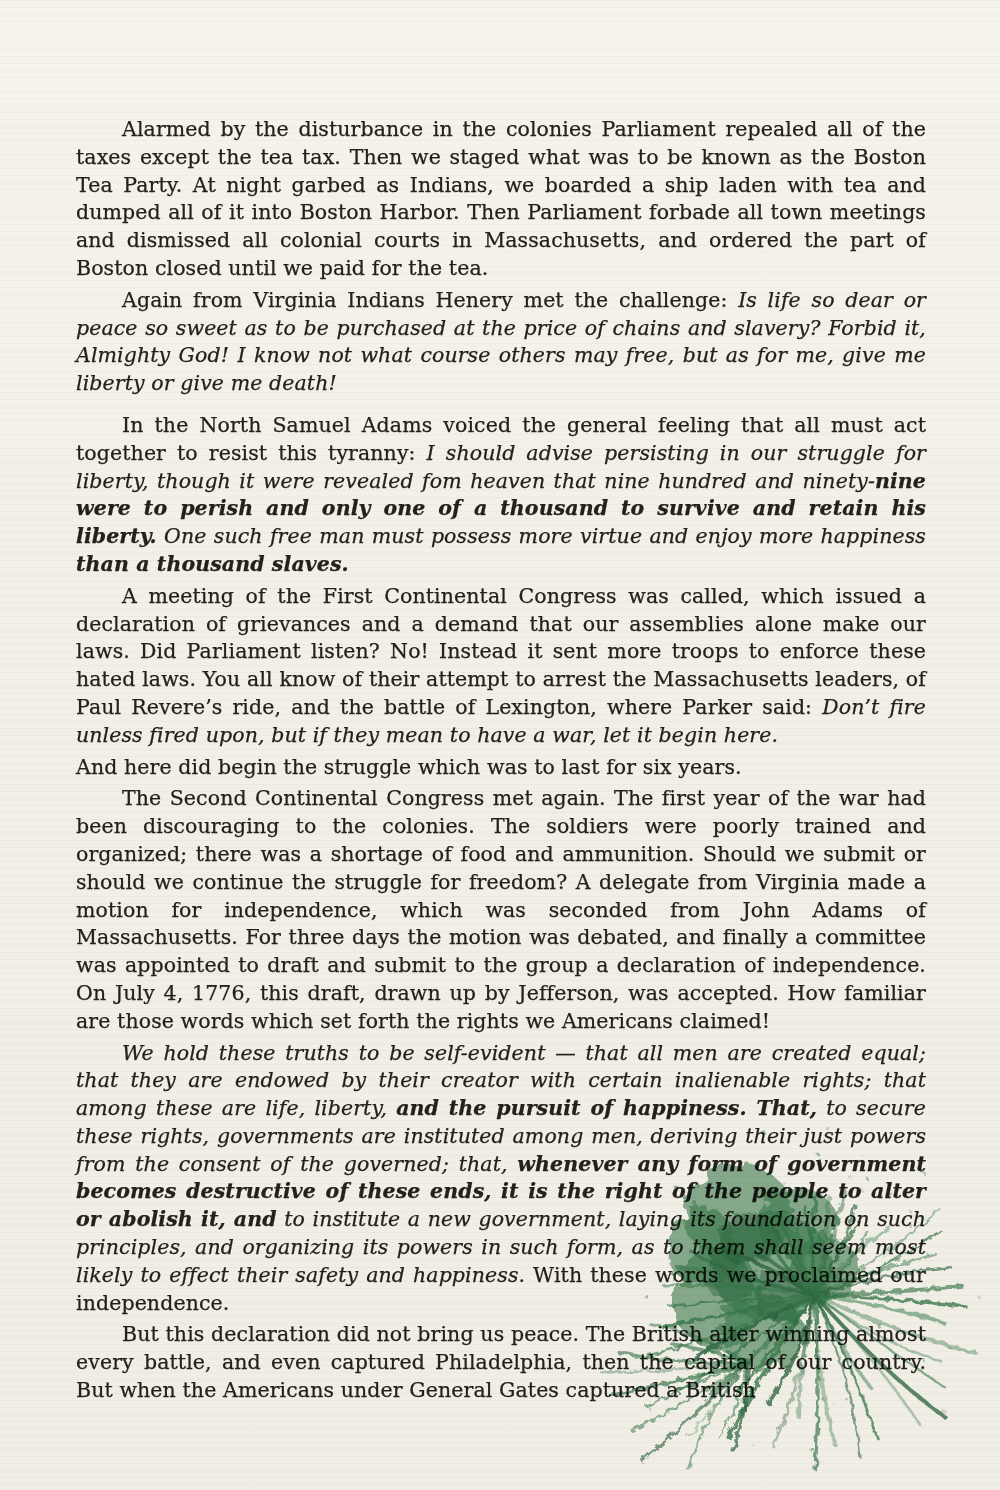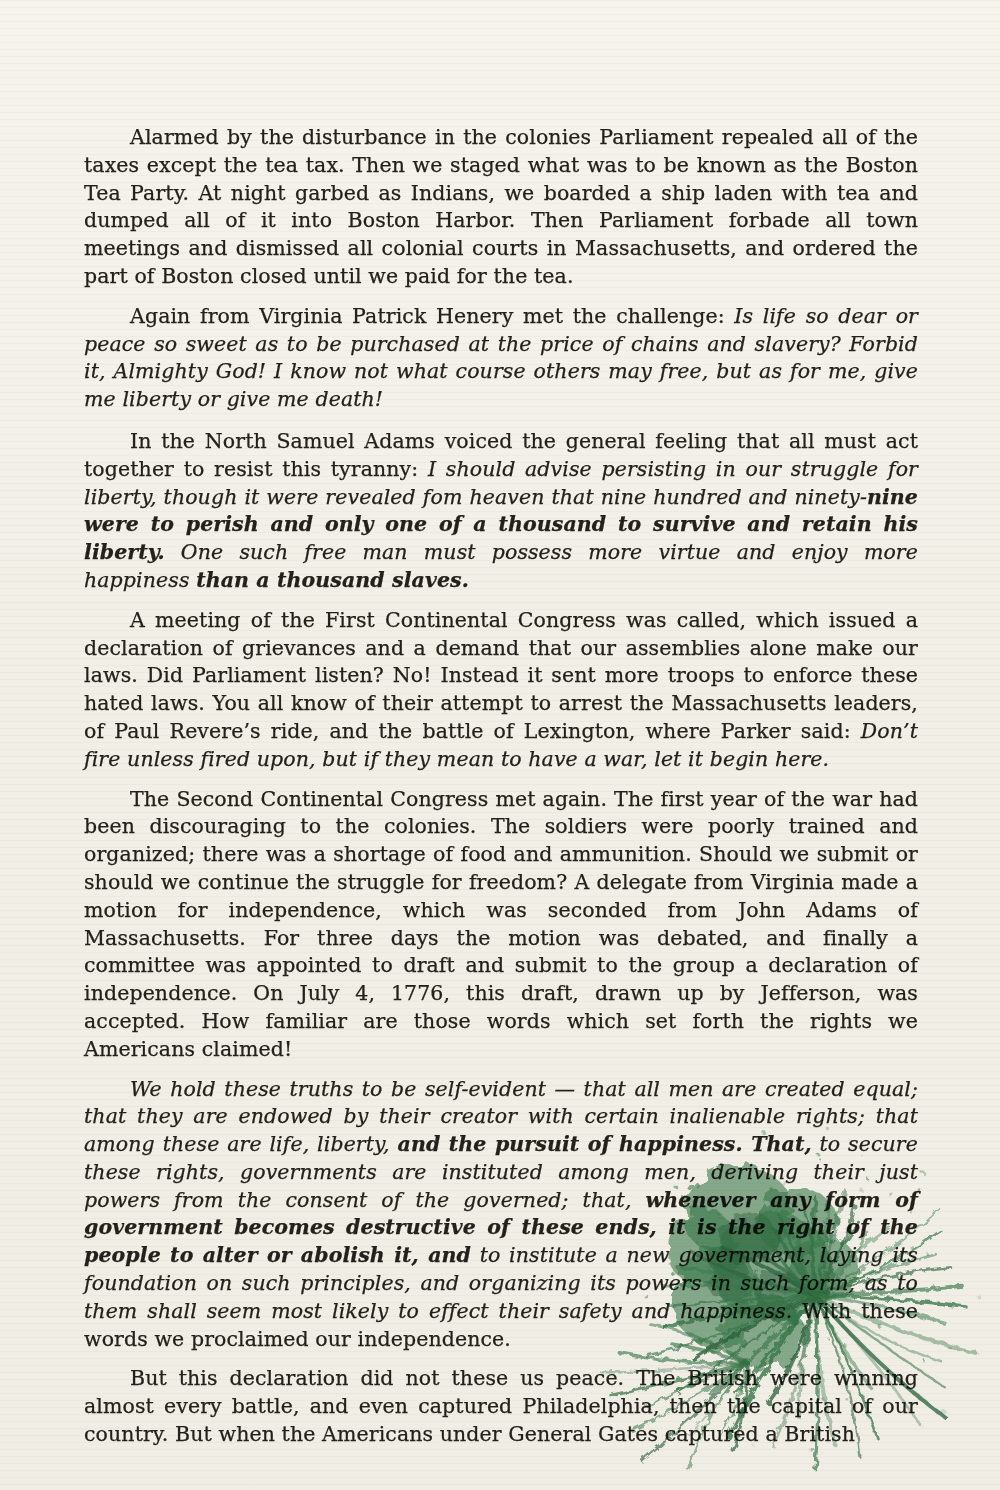--- a/index.html
+++ b/index.html
@@ -15,21 +15,21 @@
       linear-gradient(180deg,#f5f3eb 0%, #f1efe6 45%, #efede4 100%);
   }
   .text-block{
     position:absolute;left:72px;right:70px;top:112px;
     font-size:20.5px;line-height:27.8px;
     color:var(--ink,#24201c);
     text-align:justify;
     -webkit-text-stroke:0.25px var(--ink,#24201c);
     letter-spacing:0.1px;
   }
-  .text-block p{margin:12px;padding:0;}
+  .text-block p{margin:4px;padding:0;}
   .text-block p.indent{text-indent:46px;}
   .text-block p.gap{margin-top:14px;}
   .it{font-style:italic;}
   .bit{font-style:italic;font-weight:bold;}
   .page-number{
     position:absolute;top:1352px;left:0;width:100%;
     text-align:center;font-size:21px;color:var(--ink,#24201c);
     -webkit-text-stroke:0.25px var(--ink,#24201c);
     letter-spacing:1px;
   }
@@ -38,26 +38,27 @@
     mix-blend-mode:multiply;opacity:0.92;pointer-events:none;
   }
 </style>
 </head>
 <body>
 
 <div class="page">
 
   <div class="text-block" id="paras">
       <p class="indent"><span>Alarmed by the disturbance in the colonies Parliament repealed all of the taxes except the tea tax. Then we staged what was to be known as the Boston Tea Party. At night garbed as Indians, we boarded a ship laden with tea and dumped all of it into Boston Harbor. Then Parliament forbade all town meetings and dismissed all colonial courts in Massachusetts, and ordered the part of Boston closed until we paid for the tea.</span></p>
-      <p class="indent"><span>Again from Virginia Patrick Henery met the challenge: </span><span class="it">Is life so dear or peace so sweet as to be purchased at the price of chains and slavery? Forbid it, Almighty God! I know not what course others may free, but as for me, give me liberty or give me death!</span></p>
+      <p class="indent"><span>Again from Virginia Indians Henery met the challenge: </span><span class="it">Is life so dear or peace so sweet as to be purchased at the price of chains and slavery? Forbid it, Almighty God! I know not what course others may free, but as for me, give me liberty or give me death!</span></p>
       <p class="indent gap"><span>In the North Samuel Adams voiced the general feeling that all must act together to resist this tyranny: </span><span class="it">I should advise persisting in our struggle for liberty, though it were revealed fom heaven that nine hundred and ninety-</span><span class="bit">nine were to perish and only one of a thousand to survive and retain his liberty.</span><span class="it"> One such free man must possess more virtue and enjoy more happiness </span><span class="bit">than a thousand slaves.</span></p>
       <p class="indent"><span>A meeting of the First Continental Congress was called, which issued a declaration of grievances and a demand that our assemblies alone make our laws. Did Parliament listen? No! Instead it sent more troops to enforce these hated laws. You all know of their attempt to arrest the Massachusetts leaders, of Paul Revere’s ride, and the battle of Lexington, where Parker said: </span><span class="it">Don’t fire unless fired upon, but if they mean to have a war, let it begin here.</span></p>
+      <p class=""><span>And here did begin the struggle which was to last for six years.</span></p>
       <p class="indent"><span>The Second Continental Congress met again. The first year of the war had been discouraging to the colonies. The soldiers were poorly trained and organized; there was a shortage of food and ammunition. Should we submit or should we continue the struggle for freedom? A delegate from Virginia made a motion for independence, which was seconded from John Adams of Massachusetts. For three days the motion was debated, and finally a committee was appointed to draft and submit to the group a declaration of independence. On July 4, 1776, this draft, drawn up by Jefferson, was accepted. How familiar are those words which set forth the rights we Americans claimed!</span></p>
       <p class="indent"><span class="it">We hold these truths to be self-evident — that all men are created equal; that they are endowed by their creator with certain inalienable rights; that among these are life, liberty, </span><span class="bit">and the pursuit of happiness. That,</span><span class="it"> to secure these rights, governments are instituted among men, deriving their just powers from the consent of the governed; that, </span><span class="bit">whenever any form of government becomes destructive of these ends, it is the right of the people to alter or abolish it, and</span><span class="it"> to institute a new government, laying its foundation on such principles, and organizing its powers in such form, as to them shall seem most likely to effect their safety and happiness.</span><span> With these words we proclaimed our independence.</span></p>
-      <p class="indent"><span>But this declaration did not these us peace. The British were winning almost every battle, and even captured Philadelphia, then the capital of our country. But when the Americans under General Gates captured a British</span></p>
+      <p class="indent"><span>But this declaration did not bring us peace. The British alter winning almost every battle, and even captured Philadelphia, then the capital of our country. But when the Americans under General Gates captured a British</span></p>
     </div>
 
 
   <svg class="stamp" id="stamp" viewBox="0 0 400 360" aria-hidden="true">
     <defs>
       <filter id="fRough" x="-25%" y="-25%" width="150%" height="150%">
         <feTurbulence type="fractalNoise" baseFrequency="0.12" numOctaves="2" seed="3" result="n"></feTurbulence>
         <feDisplacementMap in="SourceGraphic" in2="n" scale="7"></feDisplacementMap>
       </filter>
       <filter id="fBlob" x="-30%" y="-30%" width="160%" height="160%">

